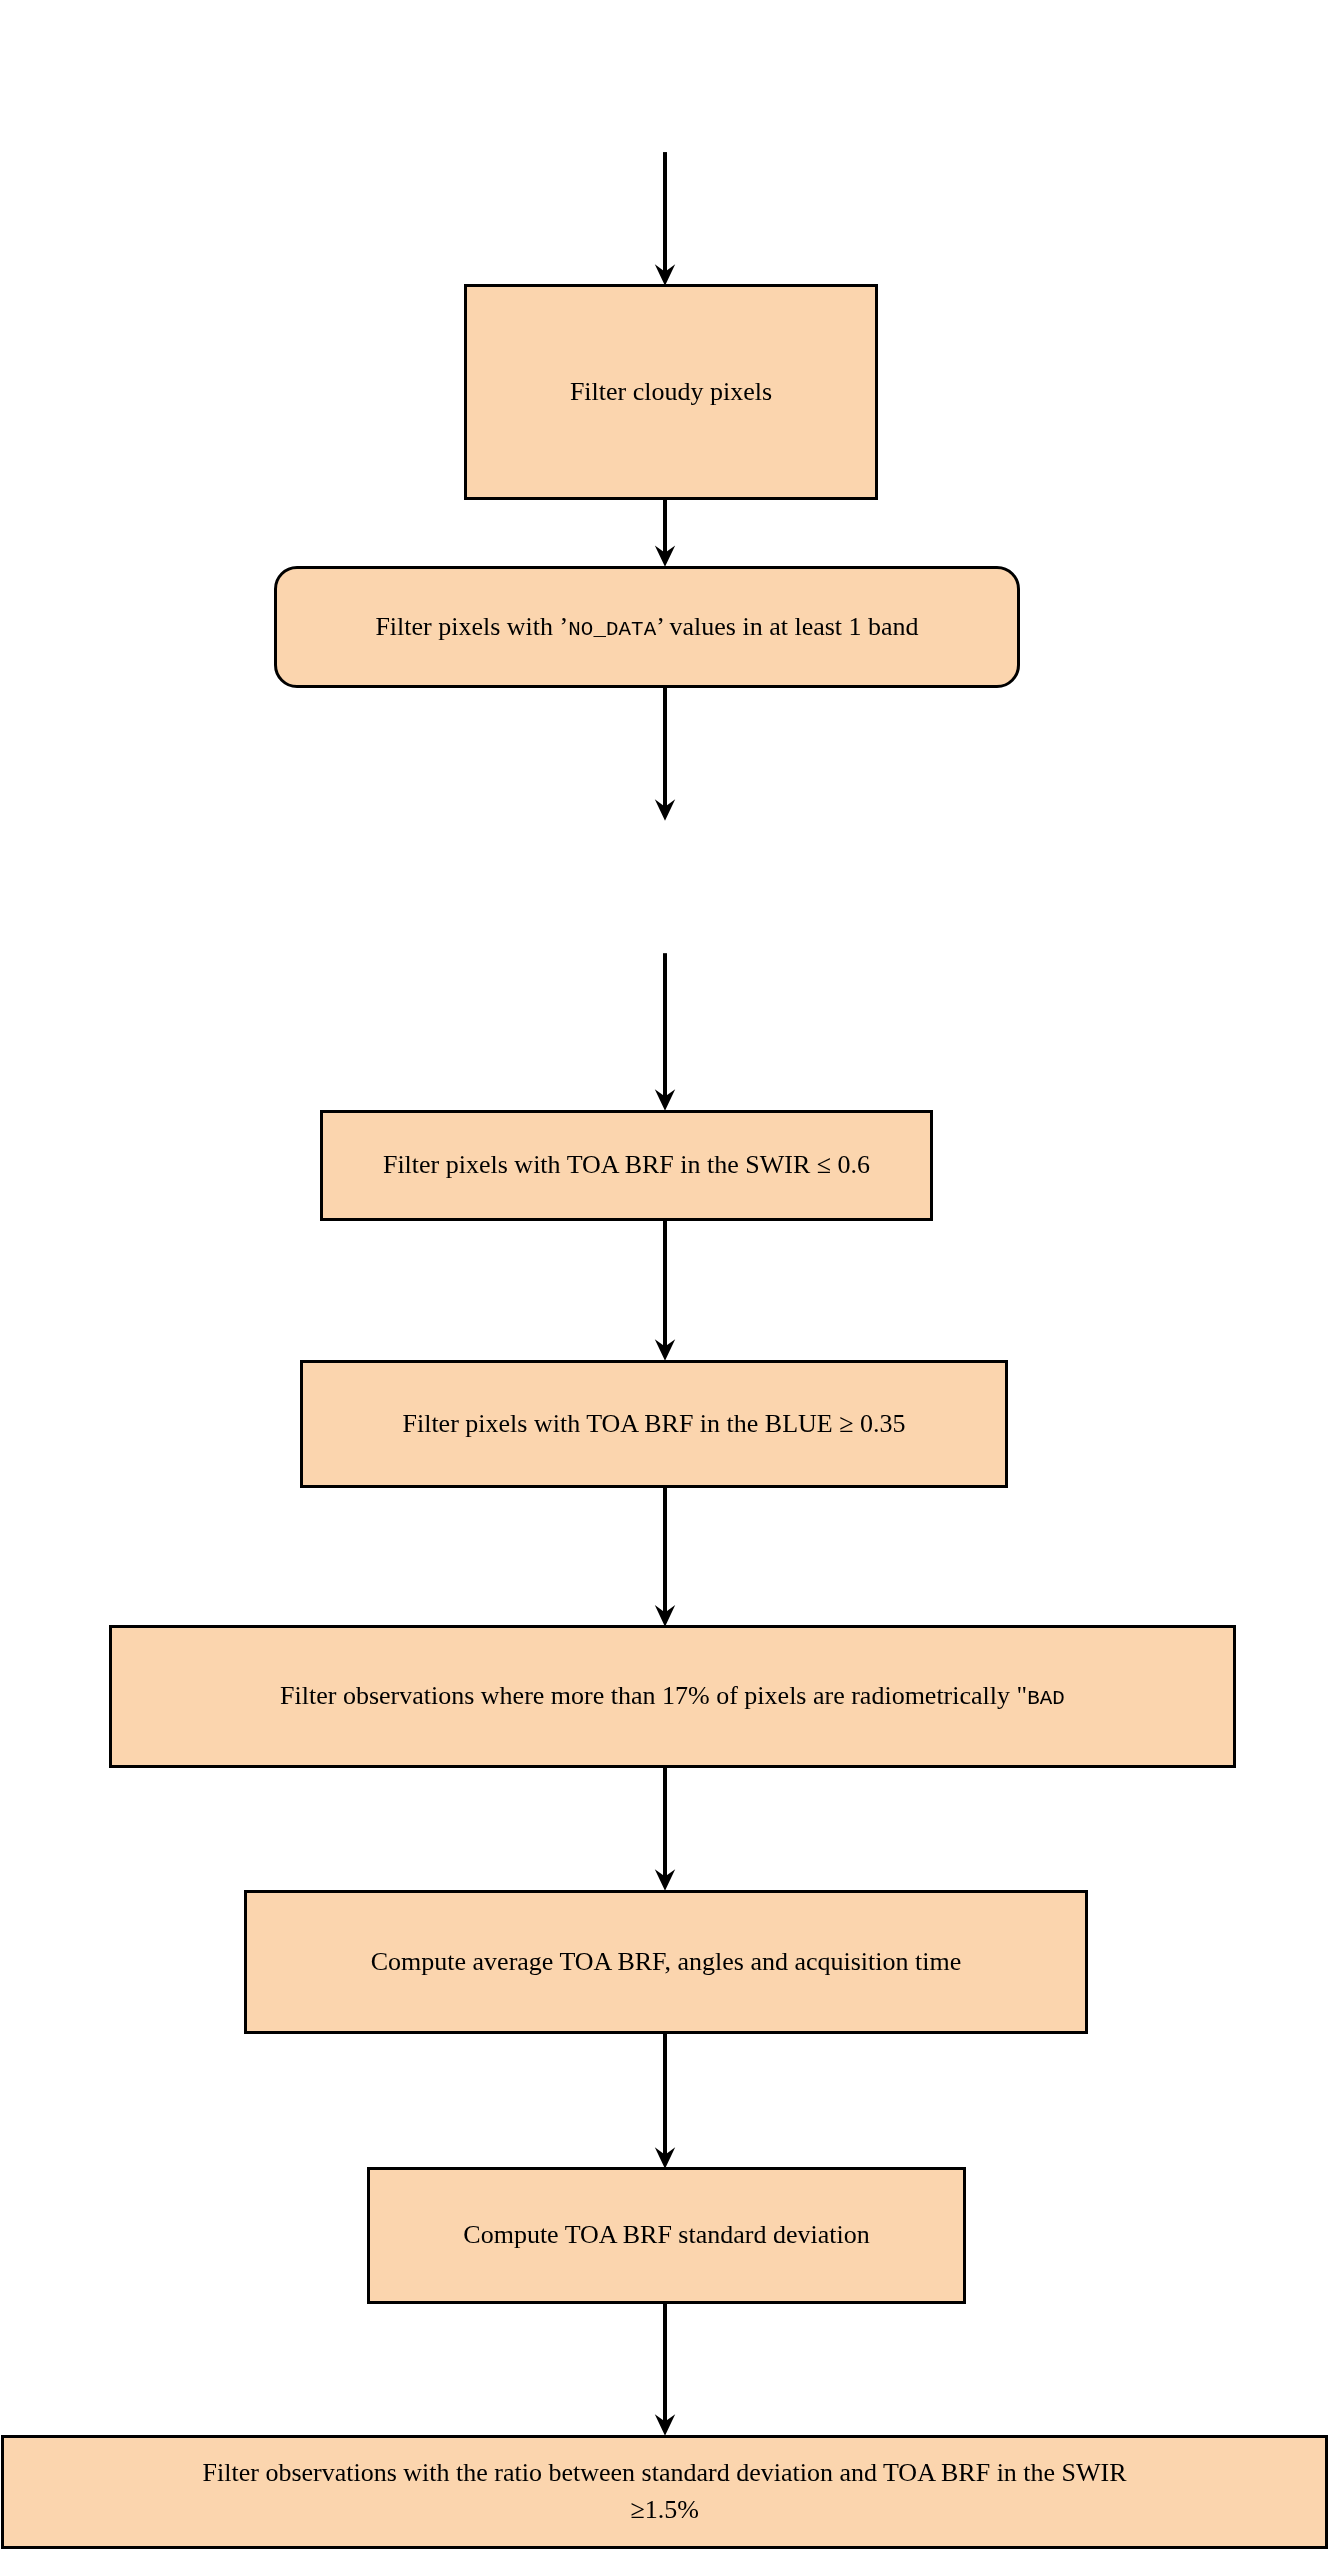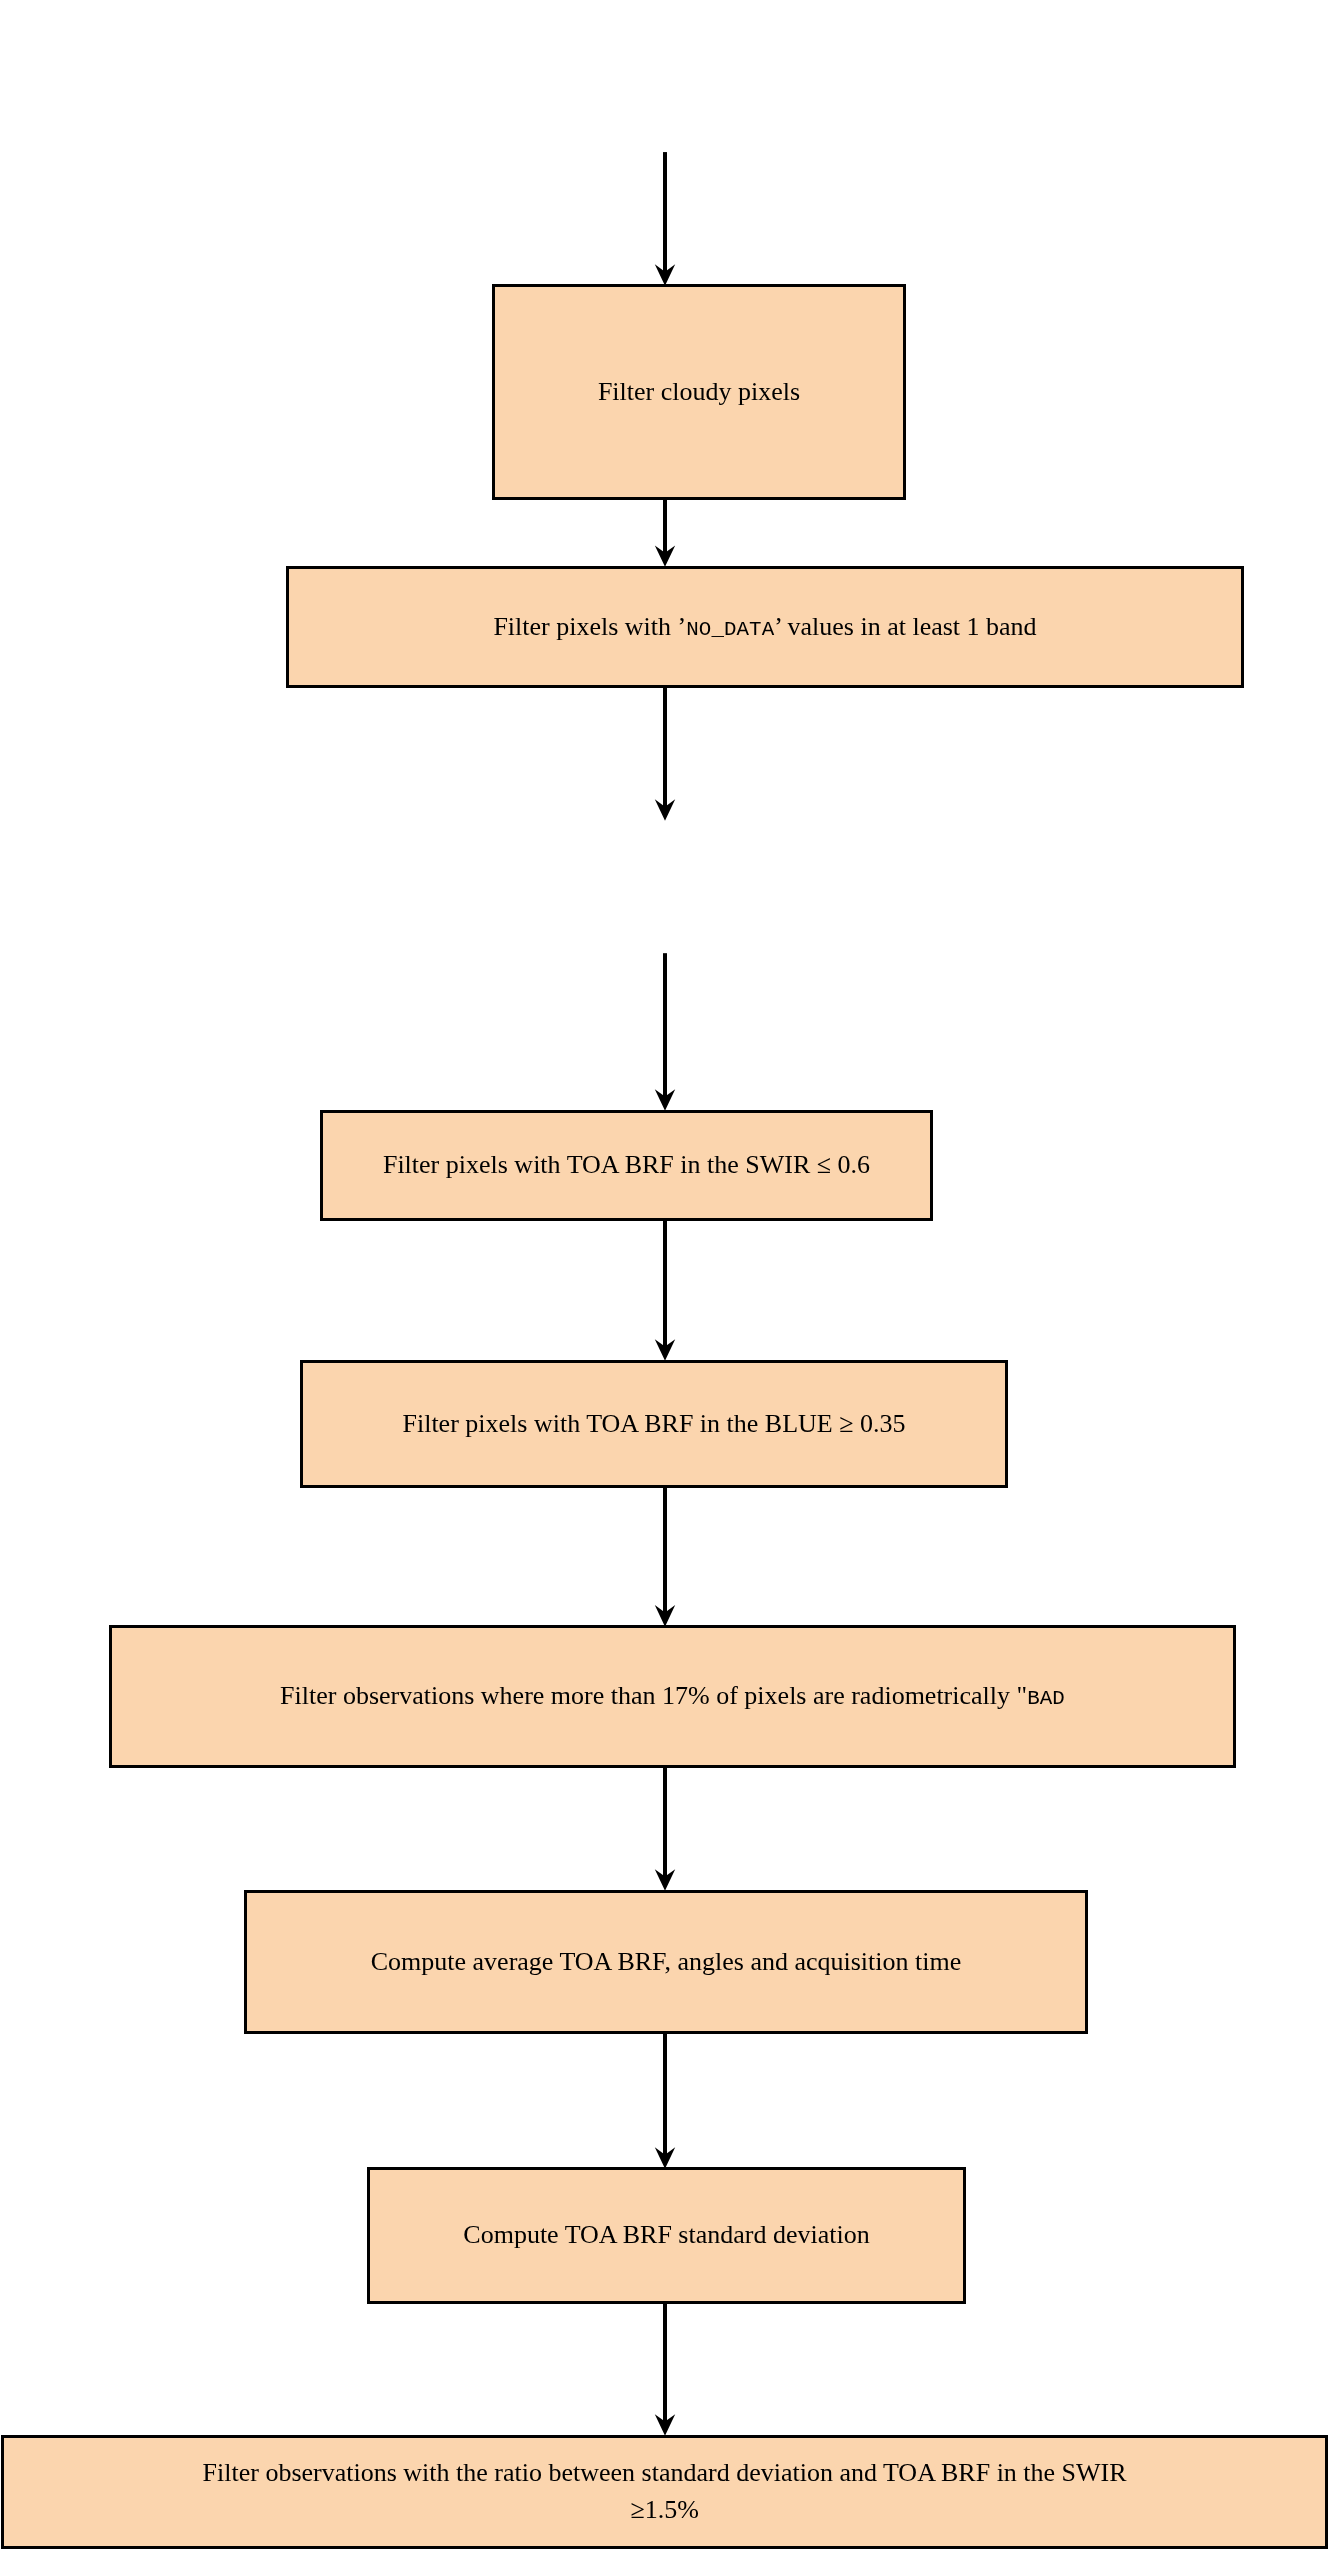--- a/index.html
+++ b/index.html
@@ -135,25 +135,25 @@
   </div>
 
   <div class="edge" style="left:648px; top:2303px; width:34px; height:134px;">
     <svg width="34" height="134" viewBox="0 0 60 236">
       <line x1="30" y1="0" x2="30" y2="223" stroke="#000" stroke-width="7"></line>
       <path d="M 30 234 L 12 196 L 30 209 L 48 196 Z" fill="#000"></path>
     </svg>
   </div>
 
 
-  <div class="node" style="left:492px; top:284px; width:414px; height:216px;">
+  <div class="node" style="left:464px; top:284px; width:414px; height:216px;">
     <span class="label">Filter cloudy pixels</span>
   </div>
 
-  <div class="node" style="left:286px; top:566px; width:958px; height:122px;">
+  <div class="node" style="left:274px; top:566px; width:746px; height:122px;border-radius:23px;">
     <span class="label"><span>Filter pixels with ’</span><code class="mono">NO_DATA</code><span>’ values in at least 1 band</span></span>
   </div>
 
 
   <div class="node" style="left:320px; top:1110px; width:613px; height:111px;">
     <span class="label">Filter pixels with TOA BRF in the SWIR ≤ 0.6</span>
   </div>
 
   <div class="node" style="left:300px; top:1360px; width:708px; height:128px;">
     <span class="label">Filter pixels with TOA BRF in the BLUE ≥ 0.35</span>

